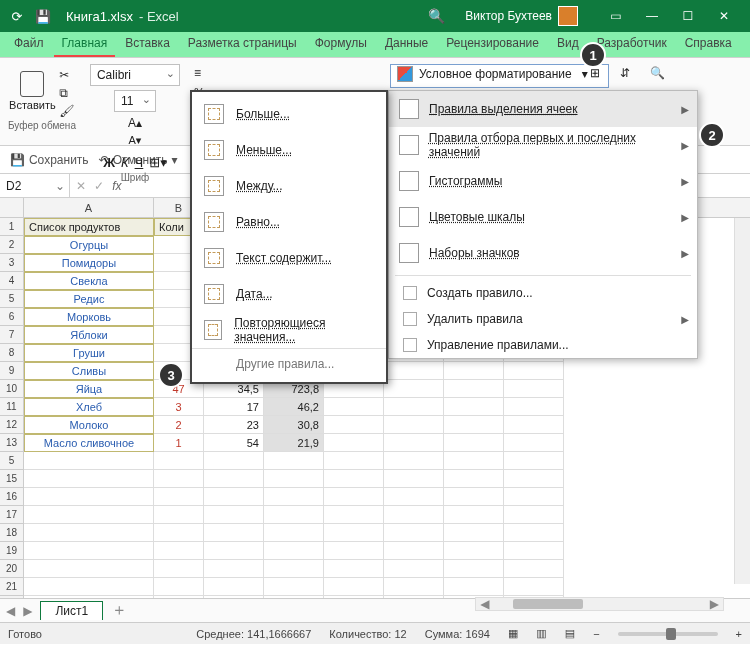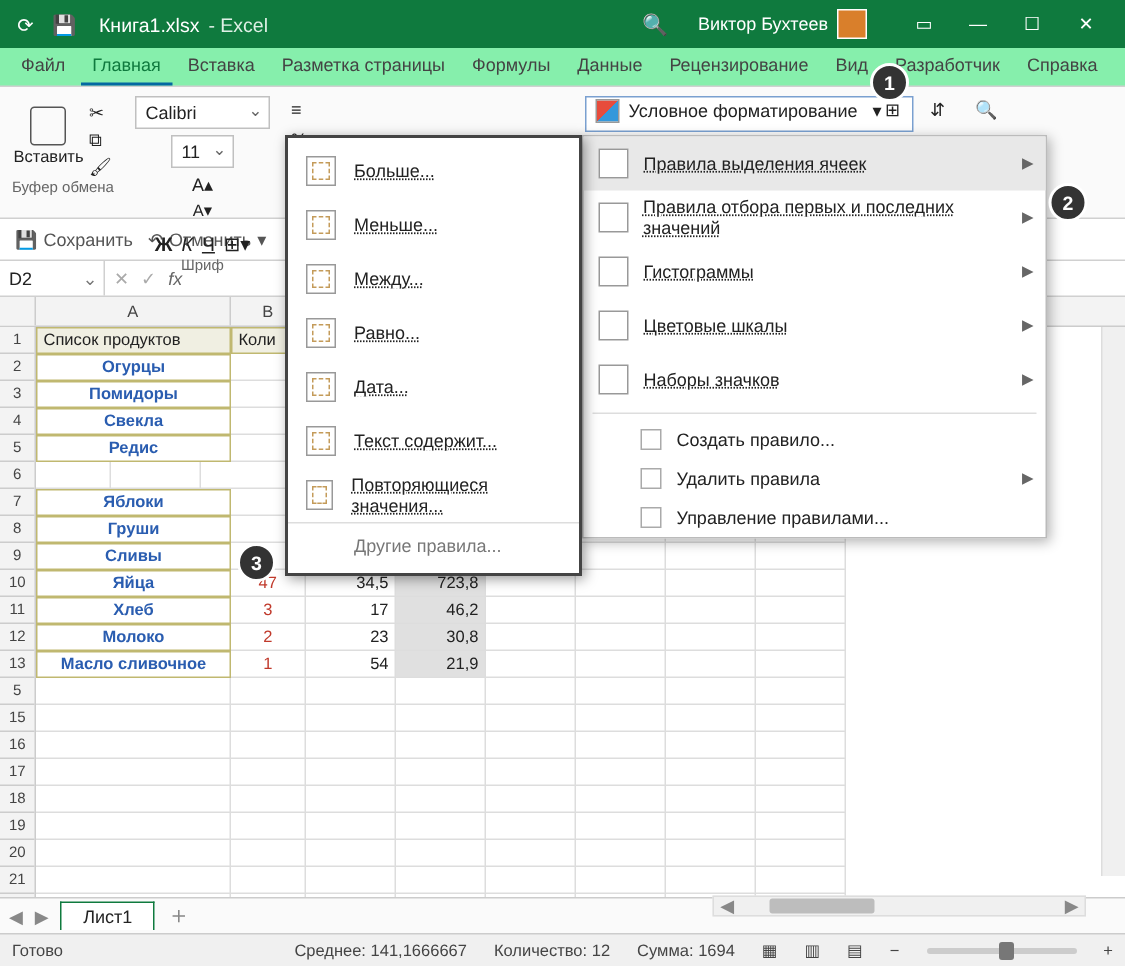--- a/index.html
+++ b/index.html
@@ -10,21 +10,21 @@
   .title-bar .title { margin-left:14px; font-size:13px; display:flex; align-items:center; gap:6px;}
   .title-bar .title .app { color:#dff0e6;}
   .title-bar .spacer { flex:1;}
   .title-bar .search-ic { width:20px; text-align:center; font-size:14px; margin-right:18px;}
   .title-bar .user { display:flex; align-items:center; gap:6px; font-size:12px;}
   .title-bar .user .avatar { width:20px; height:20px; background:#d97f2b; border:1px solid #fff;}
   .title-bar .winbtns { display:flex; gap:0; margin-left:20px;}
   .title-bar .winbtns div { width:36px; height:32px; display:flex; align-items:center; justify-content:center; font-size:12px;}
   .ribbon-tabs { height:26px; background:#86efac; border-bottom:1px solid #d0d0d0; display:flex; align-items:flex-end; padding:0 6px; gap:2px;}
   .ribbon-tabs .tab { padding:4px 8px 5px; font-size:12px; color:#444; cursor:pointer; border-bottom:2px solid transparent;}
-  .ribbon-tabs .tab.active { color:#0f7a3e; border-bottom:2px solid #0369a1; font-weight:500;}
+  .ribbon-tabs .tab.active { color:#0f7a3e; border-bottom:2px solid #ef4444; font-weight:500;}
   .ribbon-body { display:flex; align-items:flex-start; padding:6px 8px; gap:14px; border-bottom:1px solid #d0d0d0; background:#fafafa; height:88px; position:relative;}
   .grp { display:flex; flex-direction:column; align-items:center; gap:2px;}
   .grp .lbl { font-size:10px; color:#666; margin-top:auto;}
   .paste-btn { width:46px; height:54px; border:1px solid transparent; display:flex; flex-direction:column; align-items:center; justify-content:center; gap:2px;}
   .paste-btn .clip-ic { width:24px; height:26px; border:1.5px solid #555; border-radius:3px; position:relative;}
   .font-sel { display:flex; align-items:center; gap:4px;flex-direction:column;}
   .combo { border:1px solid #c0c0c0; background:#fff; height:22px; display:flex; align-items:center; padding:0 20px 0 6px; font-size:12px; position:relative;}
   .combo::after { content:"⌄"; position:absolute; right:4px; top:2px; font-size:11px; color:#666;}
   .style-row { display:flex; gap:6px; margin-top:6px;}
   .style-row span { font-size:13px; }
@@ -45,40 +45,40 @@
   .rowheads div { height:18px; border-bottom:1px solid #ccc; font-size:10px; color:#444; text-align:center; line-height:18px;}
   .cells { flex:1; position:relative;}
   .row { display:flex; height:18px;}
   .cell { border-right:1px solid #ddd; border-bottom:1px solid #ddd; font-size:11px; padding:0 4px; display:flex; align-items:center; overflow:hidden; white-space:nowrap;}
   .cA { width:130px;}
   .cB { width:50px;}
   .cC { width:60px;}
   .cD { width:60px;}
   .cRest { width:60px;}
   .header-cell { background:#f0efe2; border:1px solid #c0b870; font-weight:500;}
-  .prod { color:#2a5db0; text-align:center; justify-content:center;font-weight:bold;}
+  .prod { color:#2a5db0; text-align:center; justify-content:center;}
   .val-red { color:#c0392b; text-align:center; justify-content:center;}
   .val-c { text-align:right; justify-content:flex-end;}
   .sel-range { background:#e0e0e0;}
   .sheet-tabs { height:24px; border-top:1px solid #ccc; display:flex; align-items:center; padding:0 6px; gap:8px; background:#fafafa;}
   .sheet-tabs .navbtn { color:#888; font-size:12px;}
   .sheet-tabs .tabname { border:1px solid #0f7a3e; border-bottom:none; padding:2px 14px; background:#fff; font-size:12px;}
   .sheet-tabs .plus { color:#888; font-size:16px;}
   .status-bar { height:22px; background:#f0f0f0; border-top:1px solid #ccc; display:flex; align-items:center; padding:0 8px; font-size:11px; color:#444; gap:18px;}
   .status-bar .spacer { flex:1;}
   .zoom-slider { width:100px; height:4px; background:#ccc; position:relative; border-radius:2px;}
   .zoom-slider::before { content:""; position:absolute; left:48%; top:-4px; width:10px; height:12px; background:#777; border-radius:2px;}
   
   .dd-main { position:absolute; left:388px; top:90px; width:310px; background:#fff; border:1px solid #bbb; box-shadow:2px 2px 8px rgba(0,0,0,0.3); z-index:20;}
   .dd-main .item { height:36px; display:flex; align-items:center; gap:10px; padding:0 10px; font-size:12px; position:relative;}
-  .dd-main .item.hover { background:#e8e8e8;}
+  .dd-main .item.hover { background:#e8e8e8;text-decoration:underline;}
   .dd-main .item .arrow { position:absolute; right:8px; color:#666; font-size:10px;}
   .dd-main .item .ico { width:20px; height:20px; border:1px solid #999; background:#fff; display:inline-block;}
   .dd-main .sep { height:1px; background:#ddd; margin:4px 6px;}
-  .dd-main .item.small { height:26px; padding-left:14px; gap:10px;margin-left:24px;}
+  .dd-main .item.small { height:26px; padding-left:14px; gap:10px;}
   .dd-main .item.small .sico { width:14px; height:14px; border:1px solid #aaa;}
   .dd-sub { position:absolute; left:190px; top:90px; width:198px; background:#fff; border:2px solid #444; box-shadow:2px 2px 8px rgba(0,0,0,0.4); z-index:30; padding:4px 0;}
   .dd-sub .sitem { height:36px; display:flex; align-items:center; gap:12px; padding:0 12px; font-size:12px;}
   .dd-sub .sitem .sic { width:20px; height:20px; border:1px solid #999; background:#fff; position:relative;}
   .dd-sub .sitem .sic::after{content:""; position:absolute; inset:3px; border:1px dashed #c49b5a;}
   .dd-sub .other { height:30px; display:flex; align-items:center; padding-left:44px; font-size:12px; color:#777; border-top:1px solid #ddd;text-align:right;}
   .callout { position:absolute; width:26px; height:26px; border-radius:50%; background:#333; color:#fff; display:flex; align-items:center; justify-content:center; font-size:13px; font-weight:bold; border:2px solid #fff; z-index:50;}
   .c1 { left:580px; top:42px;}
   .c2 { left:699px; top:122px;}
   .c3 { left:158px; top:362px;}
@@ -282,20 +282,21 @@
         <div class="cell cA prod" style="border: 1px solid rgb(192, 184, 112);">Редис</div>
         <div class="cell cB"></div>
         <div class="cell cC"></div>
         <div class="cell cD"></div>
         <div class="cell cRest"></div>
         <div class="cell cRest"></div>
         <div class="cell cRest"></div>
         <div class="cell cRest"></div>
       </div>
       <div class="row">
+        <div class="cell cA prod" style="border: 1px solid rgb(192, 184, 112);">Морковь</div>
         <div class="cell cB"></div>
         <div class="cell cC"></div>
         <div class="cell cD"></div>
         <div class="cell cRest"></div>
         <div class="cell cRest"></div>
         <div class="cell cRest"></div>
         <div class="cell cRest"></div>
       </div>
       <div class="row">
         <div class="cell cA prod" style="border: 1px solid rgb(192, 184, 112);">Яблоки</div>
@@ -543,25 +544,25 @@
     <div class="sitem">
       <span class="sic"></span>
       <span class="ut">Между...</span>
     </div>
     <div class="sitem">
       <span class="sic"></span>
       <span class="ut">Равно...</span>
     </div>
     <div class="sitem">
       <span class="sic"></span>
+      <span class="ut">Текст содержит...</span>
+    </div>
+    <div class="sitem">
+      <span class="sic"></span>
       <span class="ut">Дата...</span>
-    </div>
-    <div class="sitem">
-      <span class="sic"></span>
-      <span class="ut">Текст содержит...</span>
     </div>
     <div class="sitem">
       <span class="sic"></span>
       <span class="ut">Повторяющиеся значения...</span>
     </div>
     <div class="other">Другие правила...</div>
   </div>
 
 <div class="callout c1">1</div>
 <div class="callout c2">2</div>

